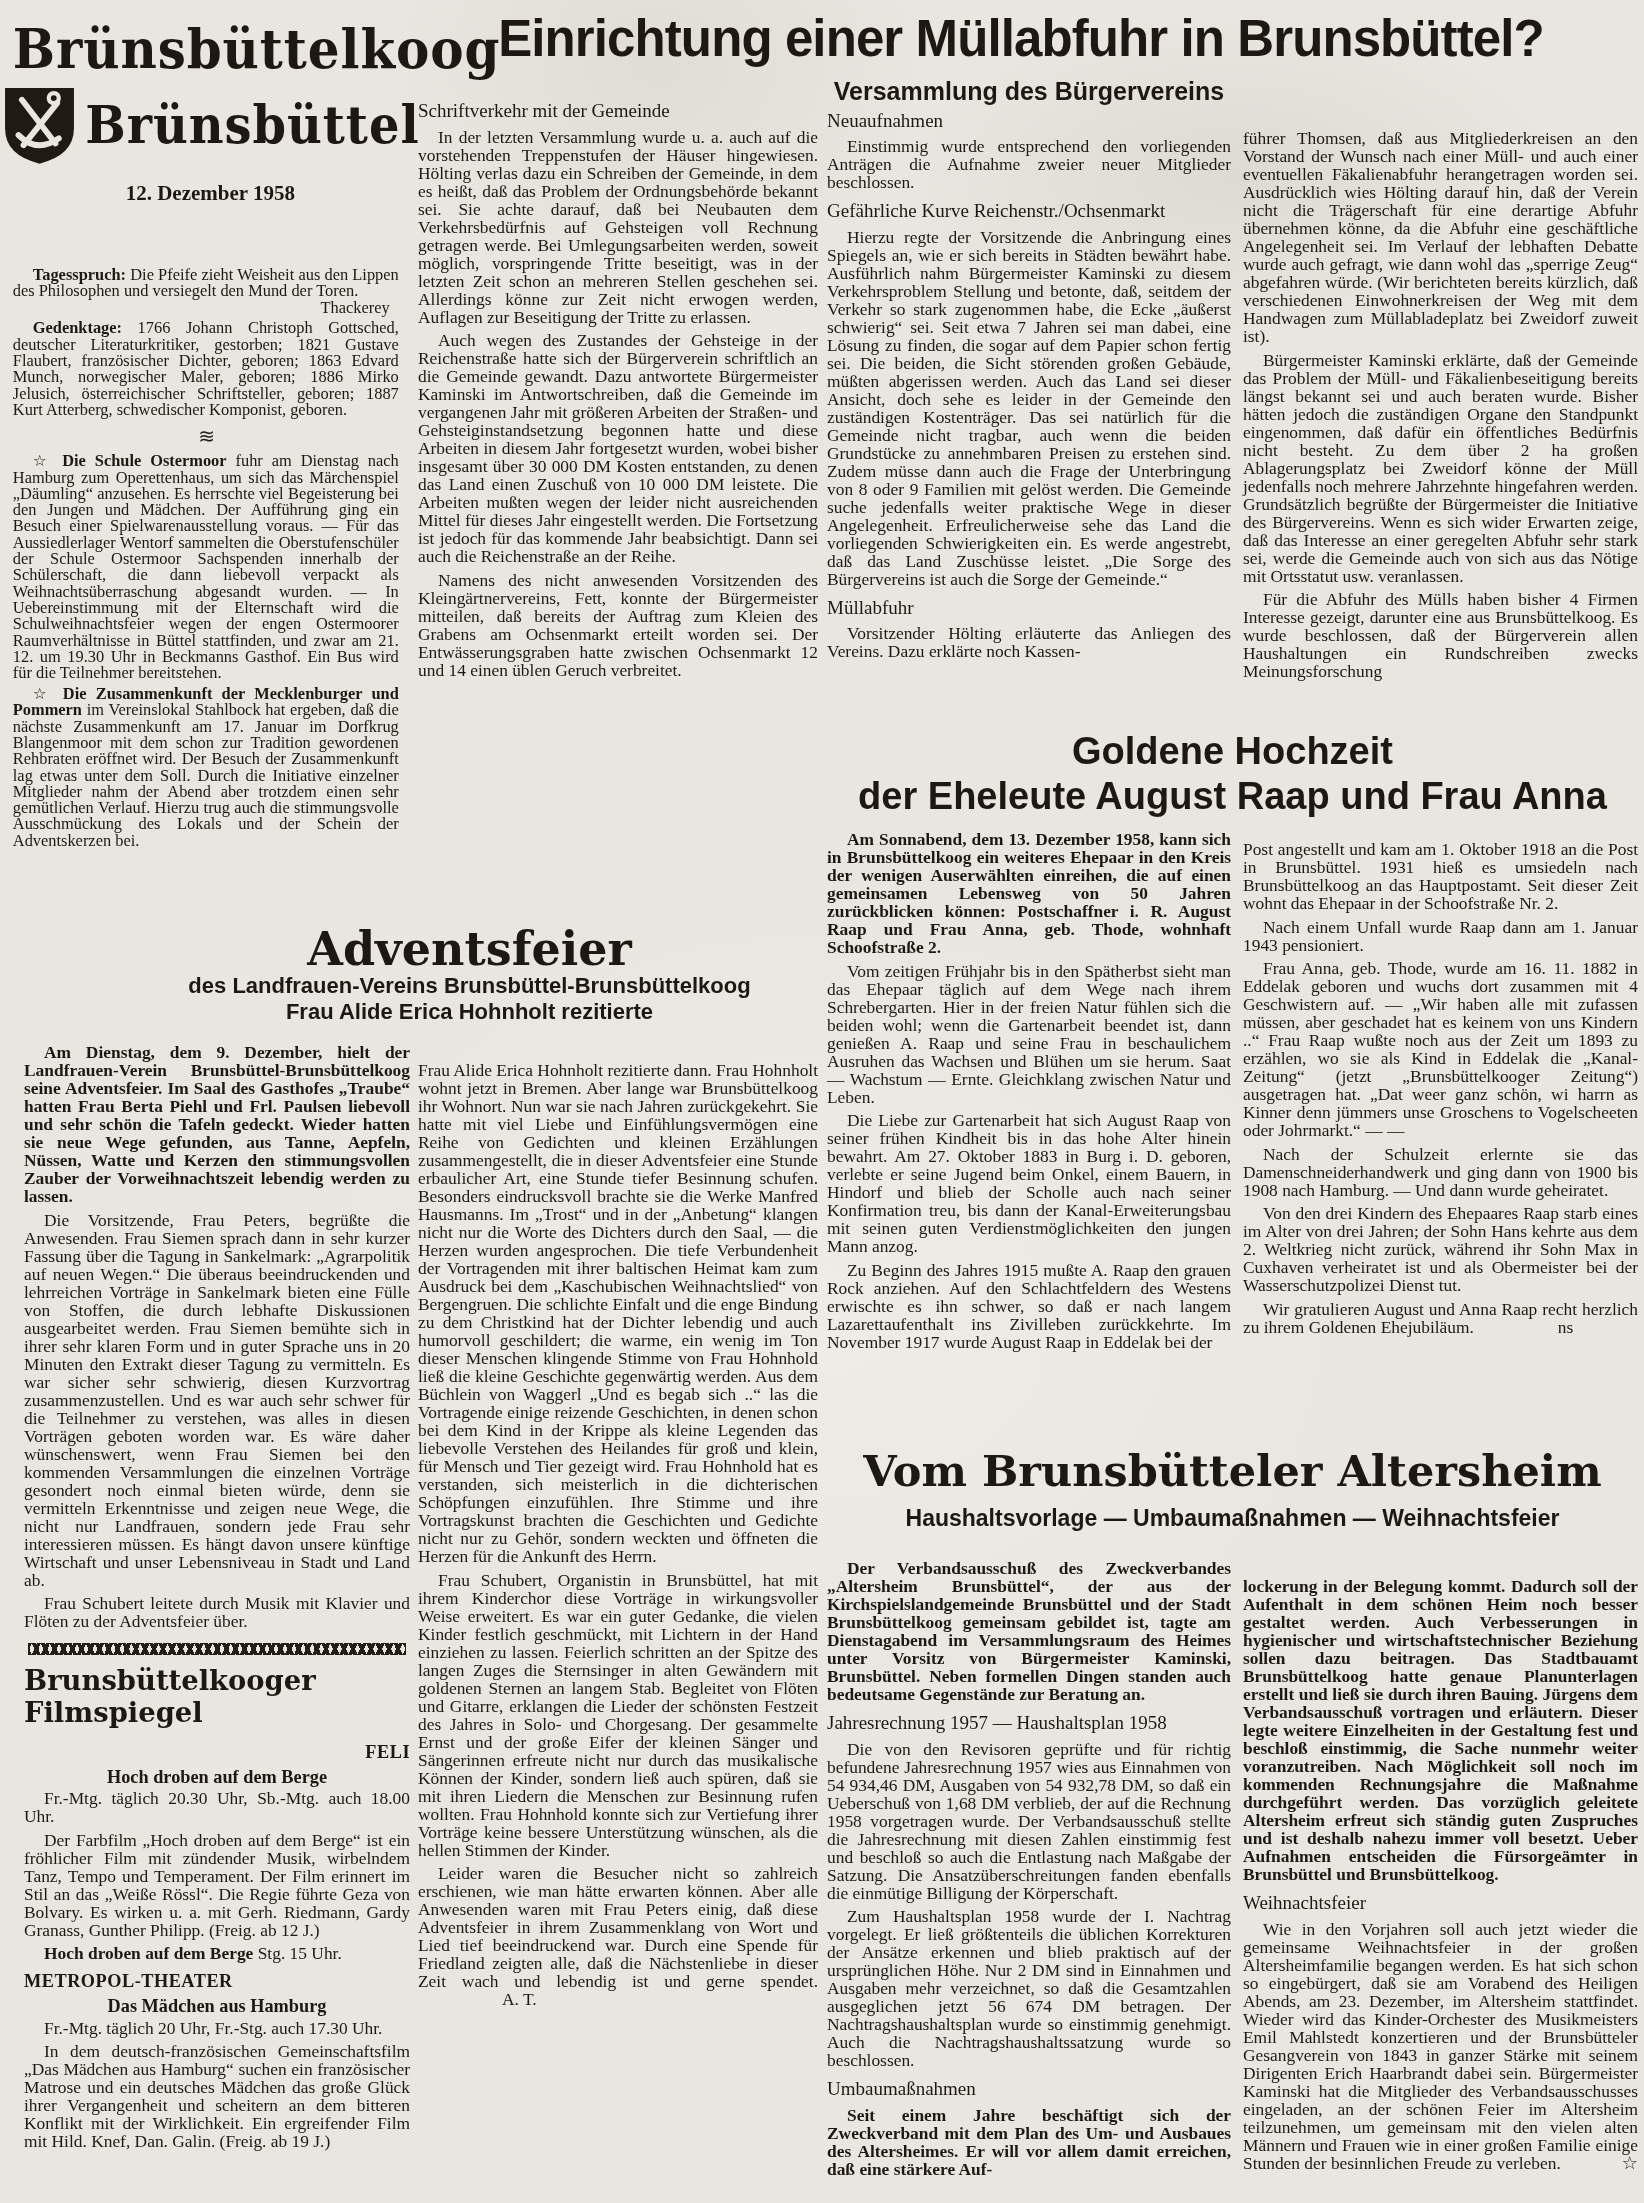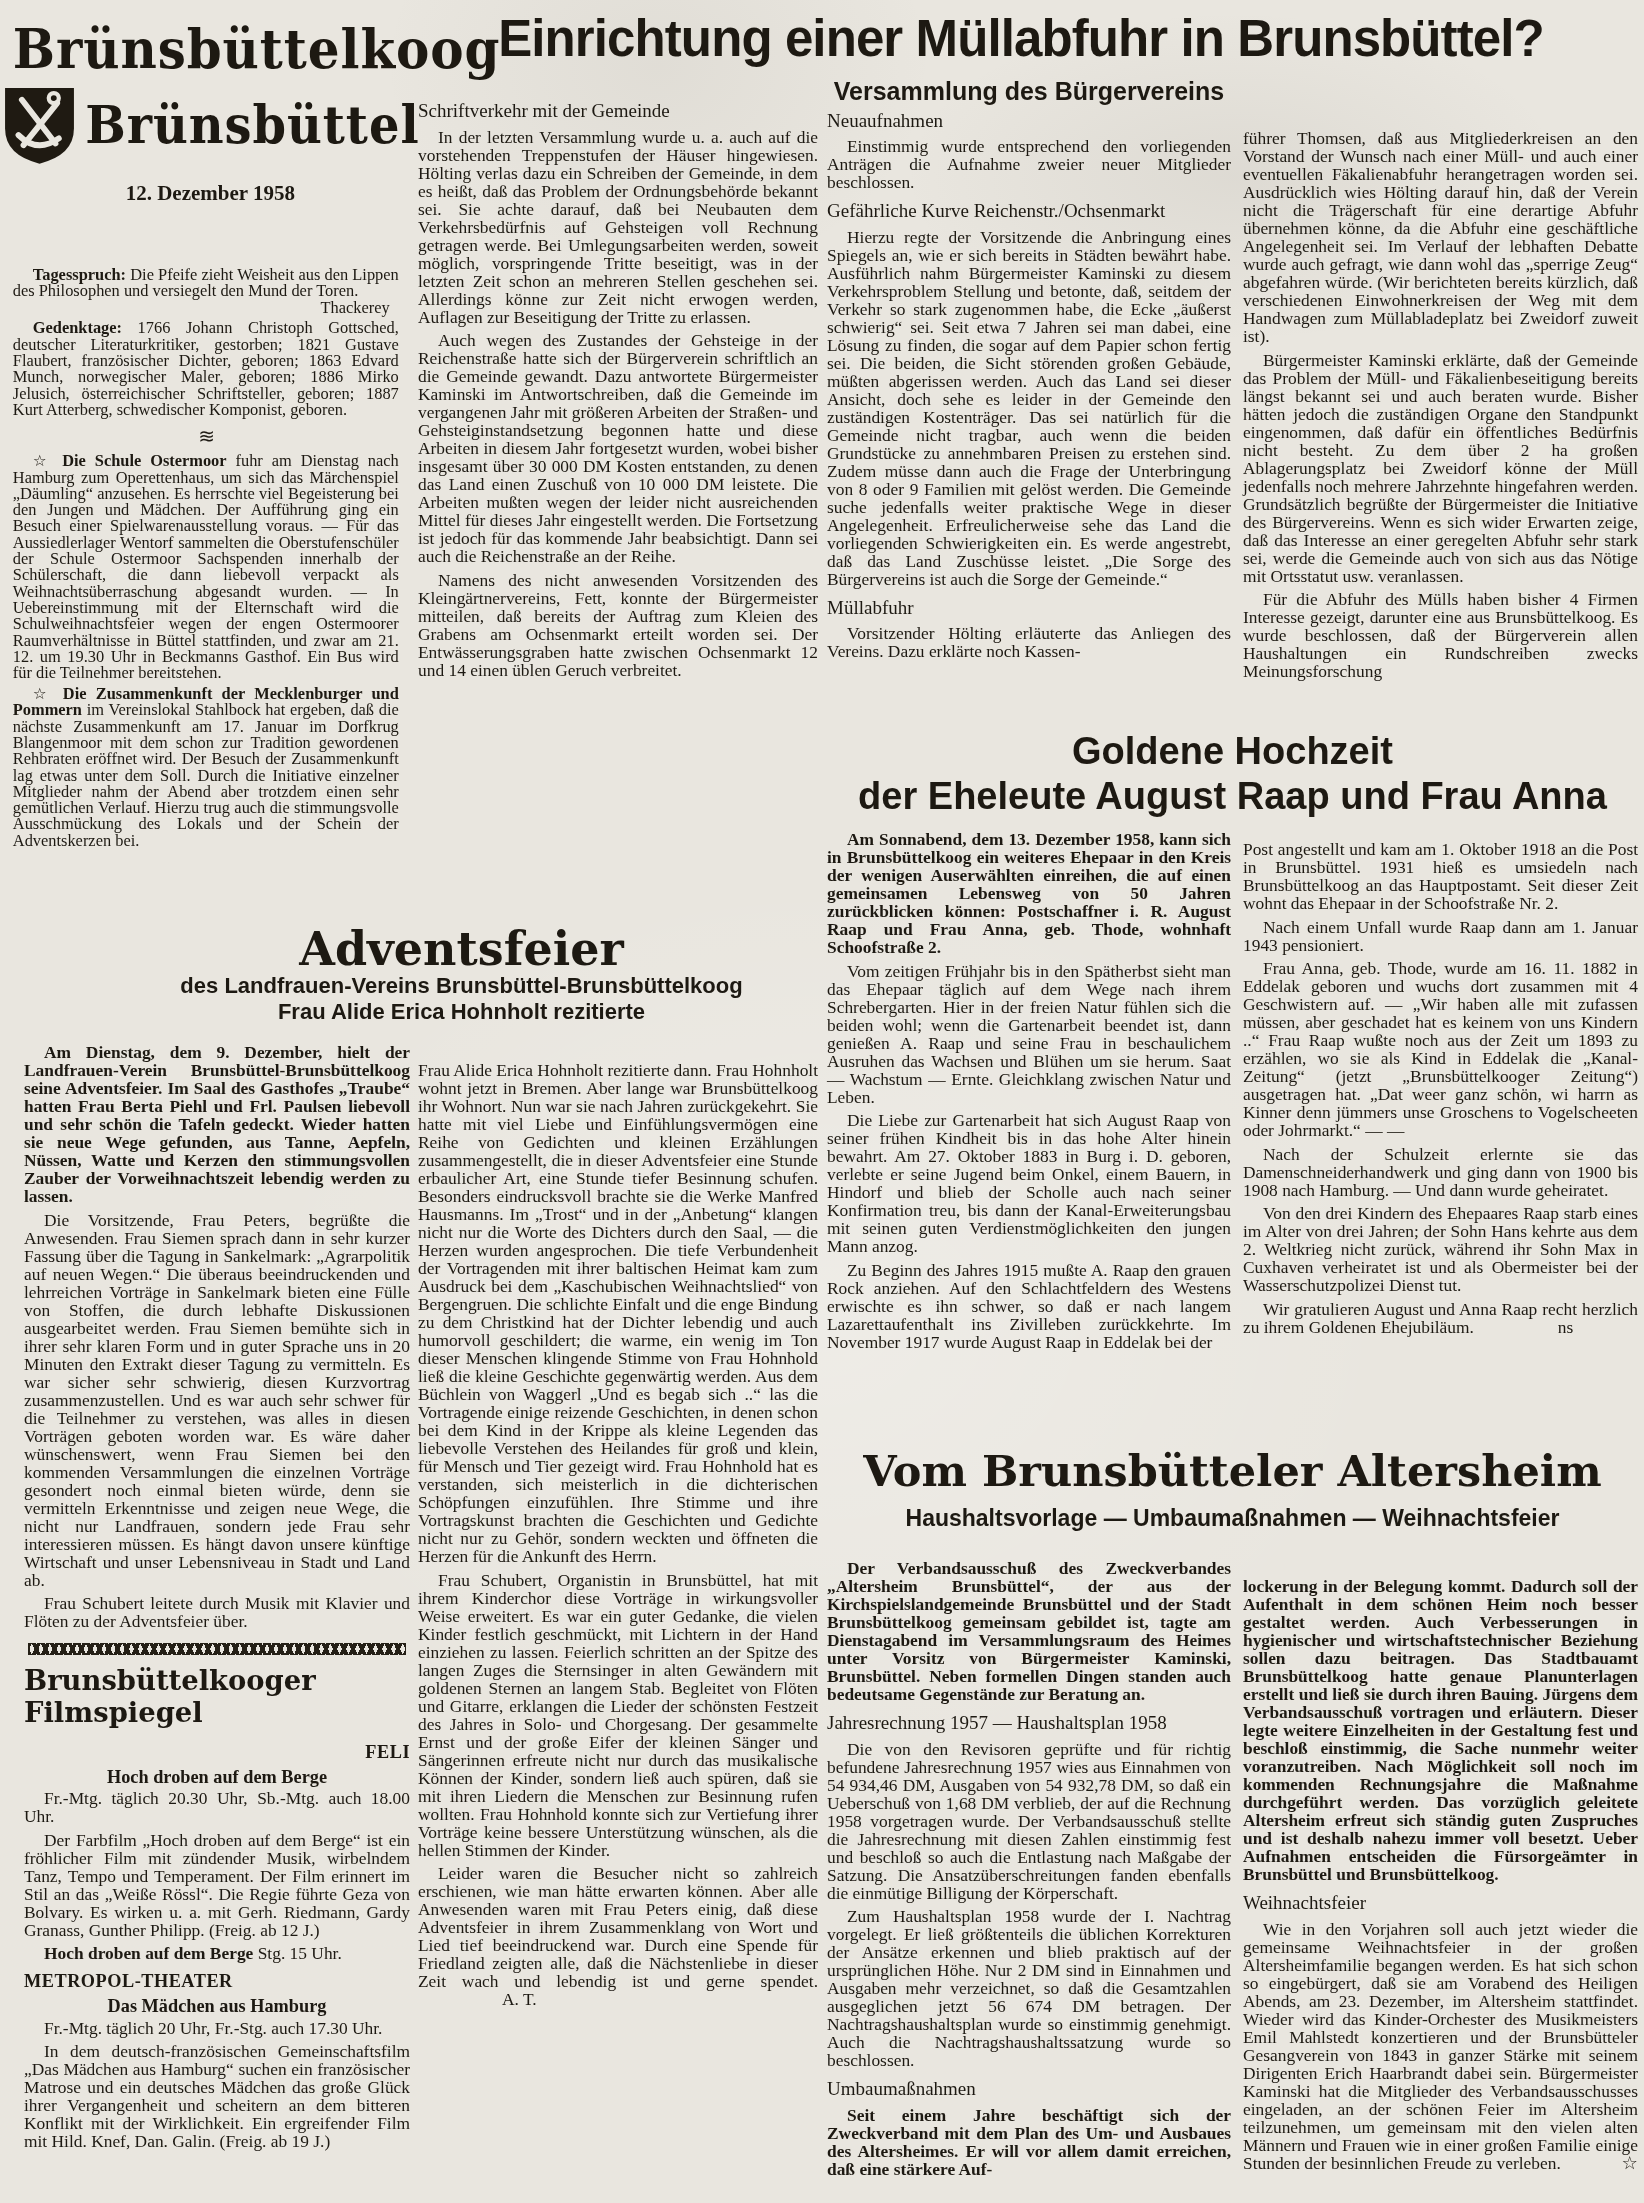--- a/index.html
+++ b/index.html
@@ -118,21 +118,21 @@
   </div>
   <div class="abs" style="left:1243px;top:822px;width:395px;">
     <p class="bp noind">Post angestellt und kam am 1. Oktober 1918 an die Post in Brunsbüttel. 1931 hieß es umsiedeln nach Brunsbüttelkoog an das Hauptpostamt. Seit dieser Zeit wohnt das Ehepaar in der Schoofstraße Nr. 2.</p>
     <p class="bp">Nach einem Unfall wurde Raap dann am 1. Januar 1943 pensioniert.</p>
     <p class="bp">Frau Anna, geb. Thode, wurde am 16. 11. 1882 in Eddelak geboren und wuchs dort zusammen mit 4 Geschwistern auf. — „Wir haben alle mit zufassen müssen, aber geschadet hat es keinem von uns Kindern ..“ Frau Raap wußte noch aus der Zeit um 1893 zu erzählen, wo sie als Kind in Eddelak die „Kanal-Zeitung“ (jetzt „Brunsbüttelkooger Zeitung“) ausgetragen hat. „Dat weer ganz schön, wi harrn as Kinner denn jümmers unse Groschens to Vogelscheeten oder Johrmarkt.“ — —</p>
     <p class="bp">Nach der Schulzeit erlernte sie das Damenschneiderhandwerk und ging dann von 1900 bis 1908 nach Hamburg. — Und dann wurde geheiratet.</p>
     <p class="bp">Von den drei Kindern des Ehepaares Raap starb eines im Alter von drei Jahren; der Sohn Hans kehrte aus dem 2. Weltkrieg nicht zurück, während ihr Sohn Max in Cuxhaven verheiratet ist und als Obermeister bei der Wasserschutzpolizei Dienst tut.</p>
     <p class="bp"><span>Wir gratulieren August und Anna Raap recht herzlich zu ihrem Goldenen Ehejubiläum.</span><span class="sig">ns</span></p>
   </div>
 
-  <div class="abs" style="left:0px;top:925px;width:827px;padding-left:48px;">
+  <div class="abs" style="left:8px;top:925px;width:827px;padding-left:48px;">
     <div class="h-adv">Adventsfeier</div>
     <div class="adv-sub">des Landfrauen-Vereins Brunsbüttel-Brunsbüttelkoog</div>
     <div class="adv-sub">Frau Alide Erica Hohnholt rezitierte</div>
   </div>
   <div class="abs" style="left:24px;top:1043px;width:386px;">
     <p class="bp lede">Am Dienstag, dem 9. Dezember, hielt der Landfrauen-Verein Brunsbüttel-Brunsbüttelkoog seine Adventsfeier. Im Saal des Gasthofes „Traube“ hatten Frau Berta Piehl und Frl. Paulsen liebevoll und sehr schön die Tafeln gedeckt. Wieder hatten sie neue Wege gefunden, aus Tanne, Aepfeln, Nüssen, Watte und Kerzen den stimmungsvollen Zauber der Vorweihnachtszeit lebendig werden zu lassen.</p>
     <p class="bp">Die Vorsitzende, Frau Peters, begrüßte die Anwesenden. Frau Siemen sprach dann in sehr kurzer Fassung über die Tagung in Sankelmark: „Agrarpolitik auf neuen Wegen.“ Die überaus beeindruckenden und lehrreichen Vorträge in Sankelmark bieten eine Fülle von Stoffen, die durch lebhafte Diskussionen ausgearbeitet werden. Frau Siemen bemühte sich in ihrer sehr klaren Form und in guter Sprache uns in 20 Minuten den Extrakt dieser Tagung zu vermitteln. Es war sicher sehr schwierig, diesen Kurzvortrag zusammenzustellen. Und es war auch sehr schwer für die Teilnehmer zu verstehen, was alles in diesen Vorträgen geboten worden war. Es wäre daher wünschenswert, wenn Frau Siemen bei den kommenden Versammlungen die einzelnen Vorträge gesondert noch einmal bieten würde, denn sie vermitteln Erkenntnisse und zeigen neue Wege, die nicht nur Landfrauen, sondern jede Frau sehr interessieren müssen. Es hängt davon unsere künftige Wirtschaft und unser Lebensniveau in Stadt und Land ab.</p>
     <p class="bp">Frau Schubert leitete durch Musik mit Klavier und Flöten zu der Adventsfeier über.</p>
 
     <div class="rope"></div>

